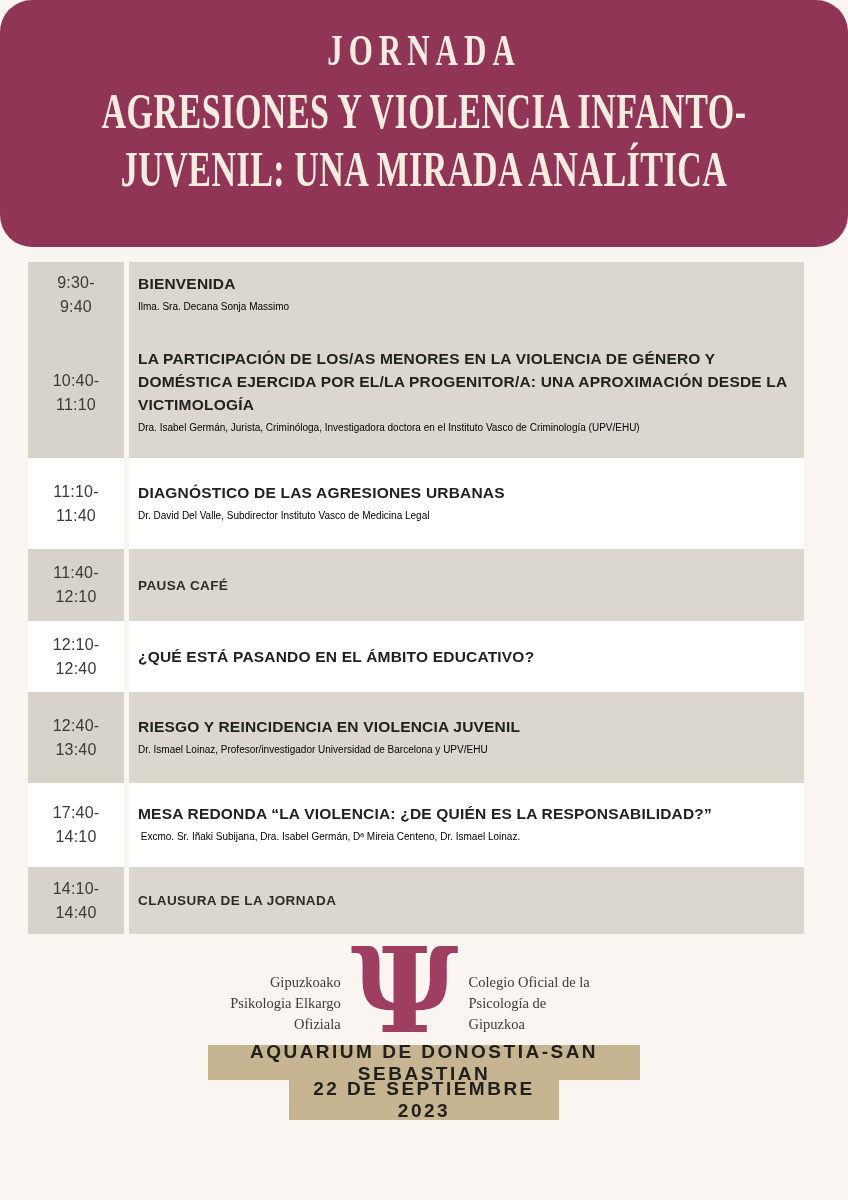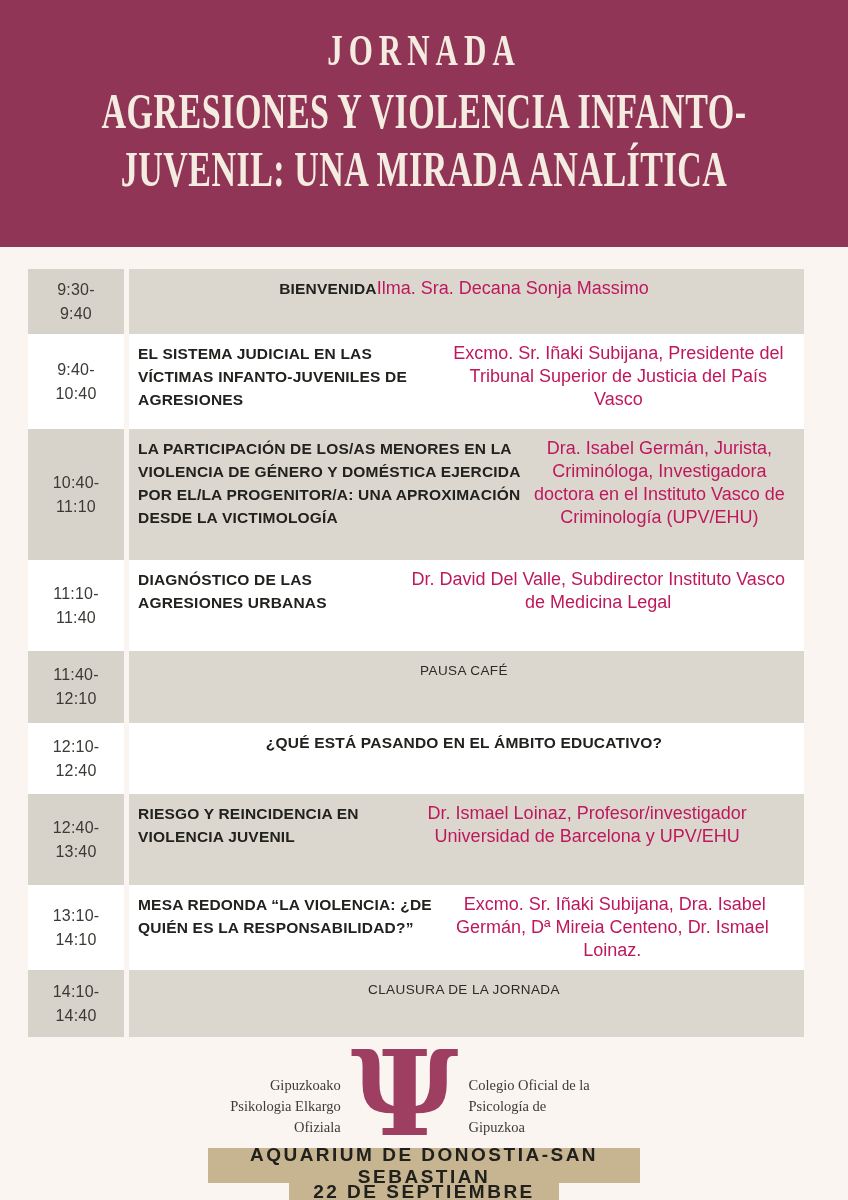--- a/index.html
+++ b/index.html
@@ -10,20 +10,21 @@
     position:relative;
   }
 
   
   .hero {
     background:#913556;
     height:247px;
     text-align:center;
     color:#F4ECE1;
     overflow:hidden;
+    border-radius:32px;
   }
   .kicker {
     padding-top:22px;
     font-family:"Liberation Serif", serif;
     font-weight:700;
     font-size:31px;
     line-height:36px;
     letter-spacing:6px;
     transform:scaleY(1.4);
     transform-origin:50% 20%;
@@ -32,49 +33,49 @@
   .hero-title .line {
     font-family:"Liberation Serif", serif;
     font-weight:700;
     font-size:34px;
     line-height:58px;
     letter-spacing:0.5px;
     transform:scaleY(1.5);
   }
 
   
-  .schedule { margin:22px 28px 0 28px; width:776px; }
+  .schedule { margin:15px 28px 0 28px; width:776px; }
   .row { display:flex; column-gap:5px; }
   .time-cell {
     flex:0 0 96px;
     display:flex; align-items:center; justify-content:center;
     text-align:center;
     white-space:pre-line;
     font-size:16px; line-height:24px;
     color:#3B3A36; letter-spacing:0.2px;
   }
   .body-cell {
     flex:1;
-    display:flex; flex-direction:row; justify-content:center;
+    display:flex; flex-direction:column; justify-content:center;
     padding:8px 14px 8px 9px;
   }
   .row.beige .time-cell { background:#D8D3CA; }
   .row.beige .body-cell { background:#DCD7CE; }
   .row.white .time-cell, .row.white .body-cell { background:#FFFFFF; }
 
   .session-title {
     font-weight:700; font-size:15.5px; line-height:23px;
     color:#21211E; letter-spacing:0.2px;
   }
   .session-speaker {
-    font-weight:400; font-size:18px; line-height:23px;
-    color:#be185d; white-space:pre-wrap;text-align:center;
+    font-weight:400; font-size:10px; line-height:23px;
+    color:#000000; white-space:pre-wrap;
   }
   .row.minor .session-title {
-    font-weight:400; font-size:13.5px; letter-spacing:0.4px; color:#2C2B28;
+    font-weight:700; font-size:13.5px; letter-spacing:0.4px; color:#2C2B28;
   }
 
   .r1{min-height:65px} .r2{min-height:95px} .r3{min-height:131px}
   .r4{min-height:91px} .r5{min-height:72px} .r6{min-height:71px}
   .r7{min-height:91px} .r8{min-height:84px} .r9{min-height:67px}
 
   
   .logo-row {
     margin-top:6px;
     display:flex; align-items:flex-end; justify-content:center;
@@ -128,28 +129,20 @@
 
     <div class="row beige r1">
       <div class="time-cell">9:30-
 9:40</div>
       <div class="body-cell">
         <div class="session-title">BIENVENIDA</div>
         <div class="session-speaker">Ilma. Sra. Decana Sonja Massimo</div>
       </div>
     </div>
 
-    <div class="row white r2">
-      <div class="time-cell">9:40-
-10:40</div>
-      <div class="body-cell">
-        <div class="session-title">EL SISTEMA JUDICIAL EN LAS VÍCTIMAS INFANTO-JUVENILES DE AGRESIONES</div>
-        <div class="session-speaker">Excmo. Sr. Iñaki Subijana, Presidente del Tribunal Superior de Justicia del País Vasco</div>
-      </div>
-    </div>
 
     <div class="row beige r3">
       <div class="time-cell">10:40-
 11:10</div>
       <div class="body-cell">
         <div class="session-title">LA PARTICIPACIÓN DE LOS/AS MENORES EN LA VIOLENCIA DE GÉNERO Y DOMÉSTICA EJERCIDA POR EL/LA PROGENITOR/A: UNA APROXIMACIÓN DESDE LA VICTIMOLOGÍA</div>
         <div class="session-speaker">Dra. Isabel Germán, Jurista, Criminóloga, Investigadora doctora en el Instituto Vasco de Criminología (UPV/EHU)</div>
       </div>
     </div>
 
@@ -181,21 +174,21 @@
     <div class="row beige r7">
       <div class="time-cell">12:40-
 13:40</div>
       <div class="body-cell">
         <div class="session-title">RIESGO Y REINCIDENCIA EN VIOLENCIA JUVENIL</div>
         <div class="session-speaker">Dr. Ismael Loinaz, Profesor/investigador Universidad de Barcelona y UPV/EHU</div>
       </div>
     </div>
 
     <div class="row white r8">
-      <div class="time-cell">13:10-
+      <div class="time-cell">17:40-
 14:10</div>
       <div class="body-cell">
         <div class="session-title">MESA REDONDA “LA VIOLENCIA: ¿DE QUIÉN ES LA RESPONSABILIDAD?”</div>
         <div class="session-speaker"> Excmo. Sr. Iñaki Subijana, Dra. Isabel Germán, Dª Mireia Centeno, Dr. Ismael Loinaz.</div>
       </div>
     </div>
 
     <div class="row beige minor r9">
       <div class="time-cell">14:10-
 14:40</div>

